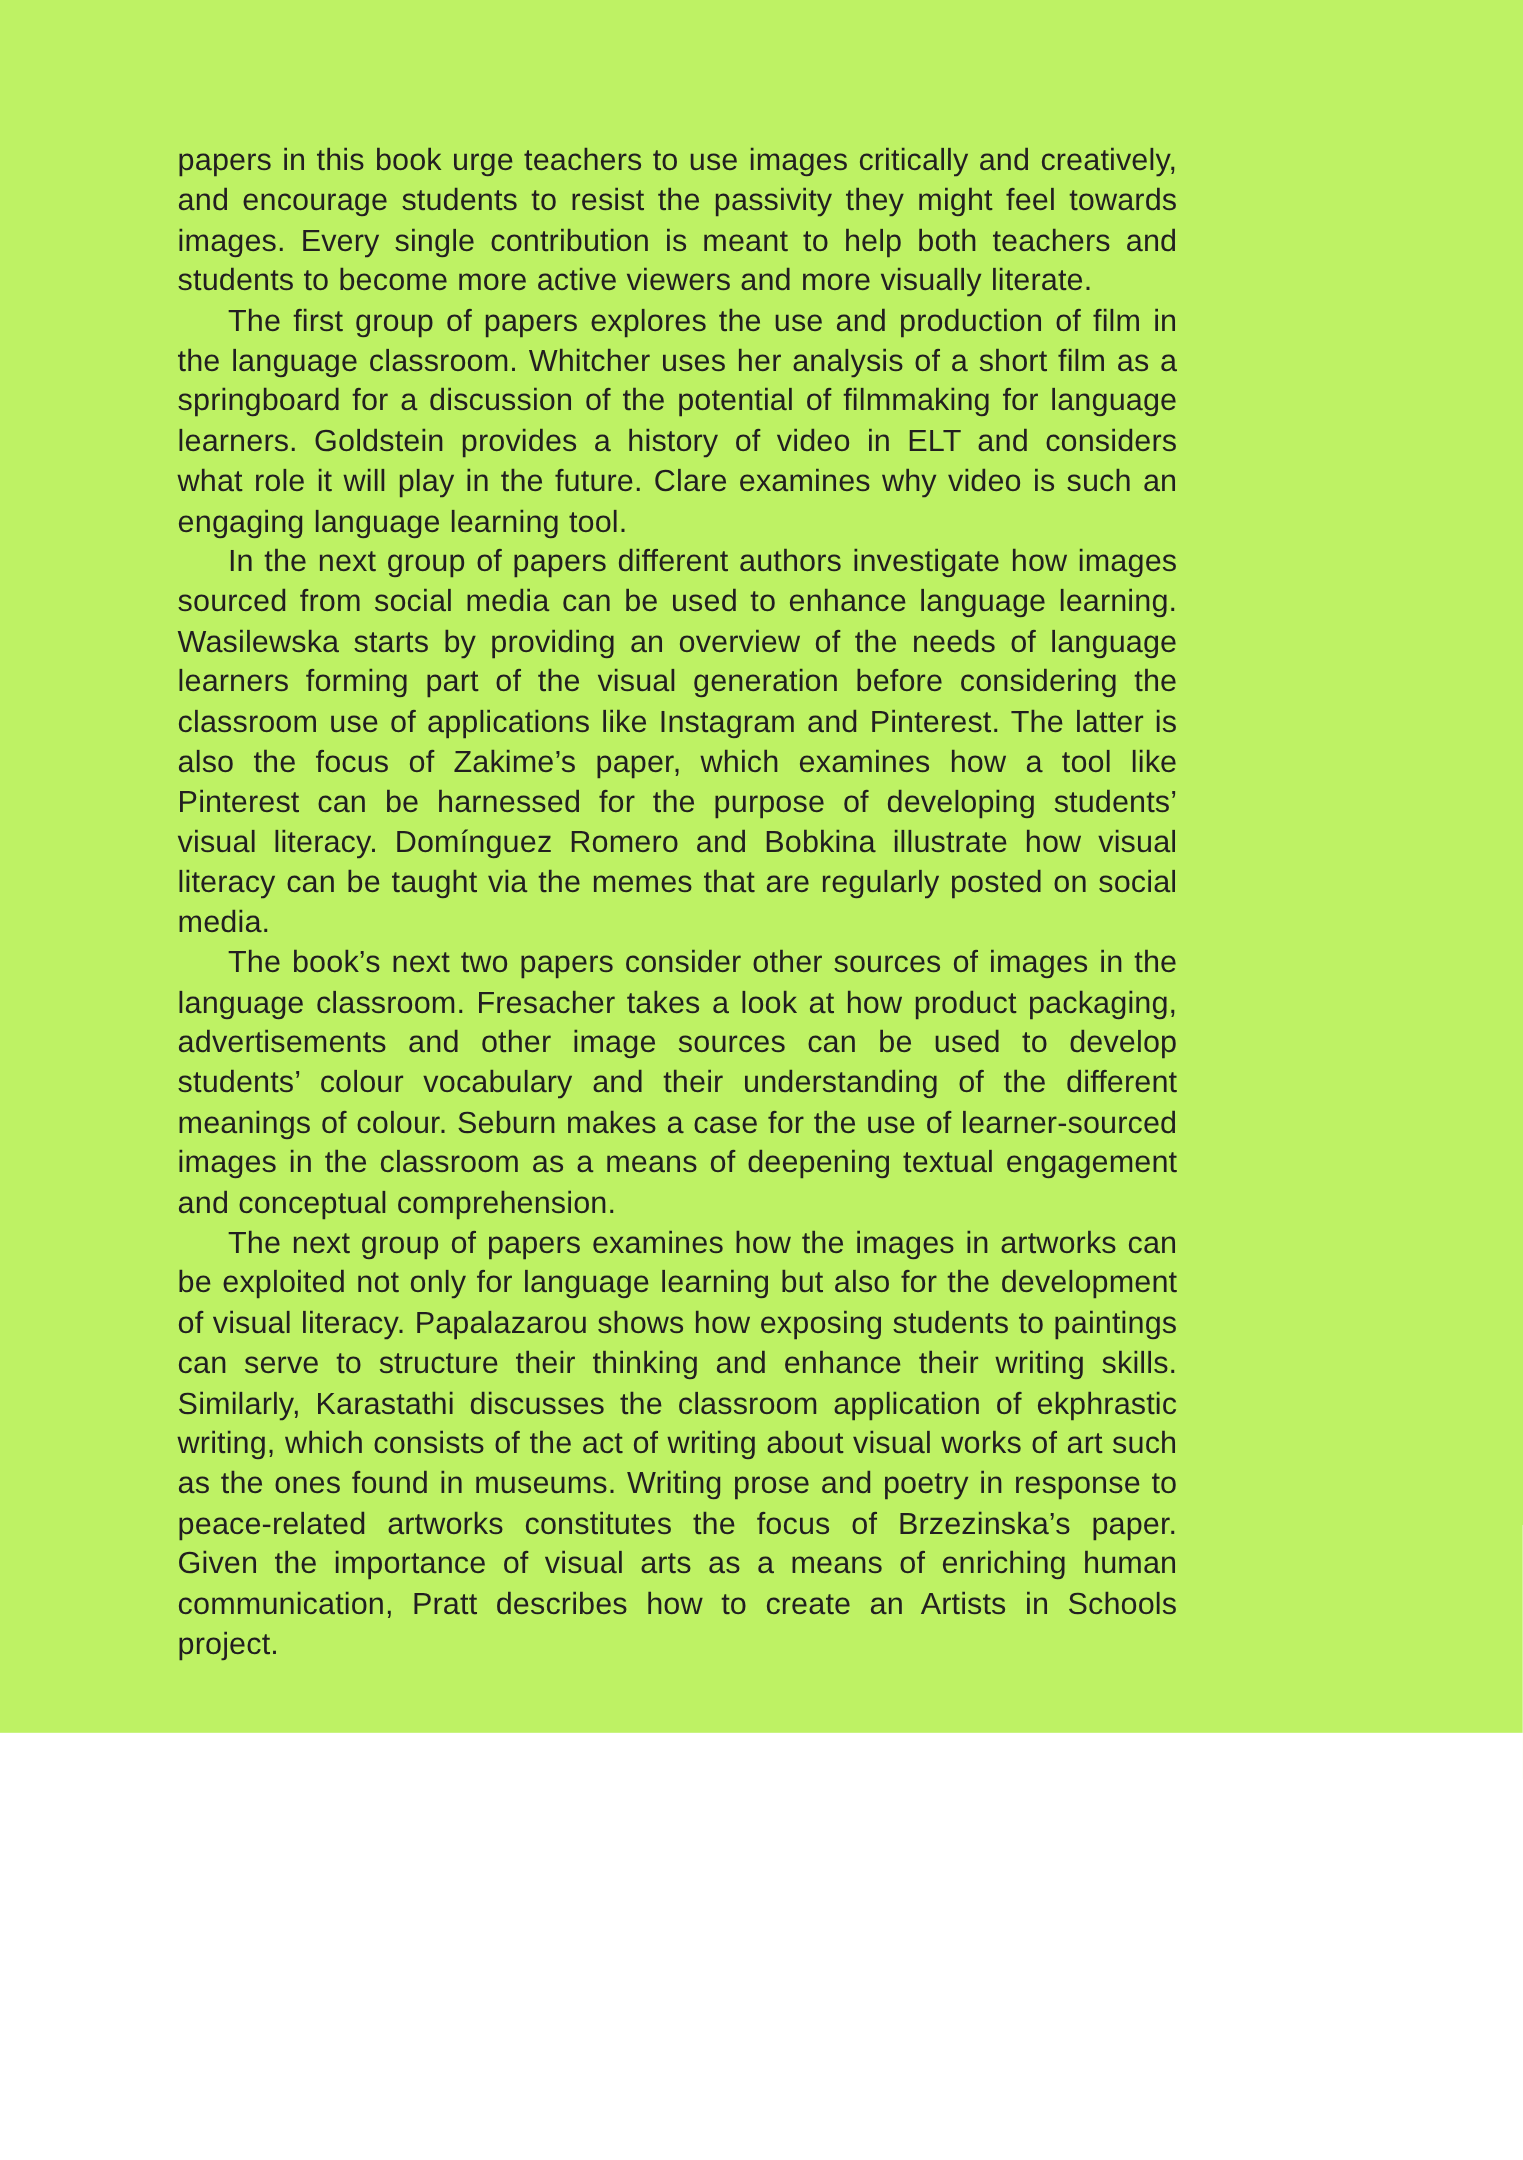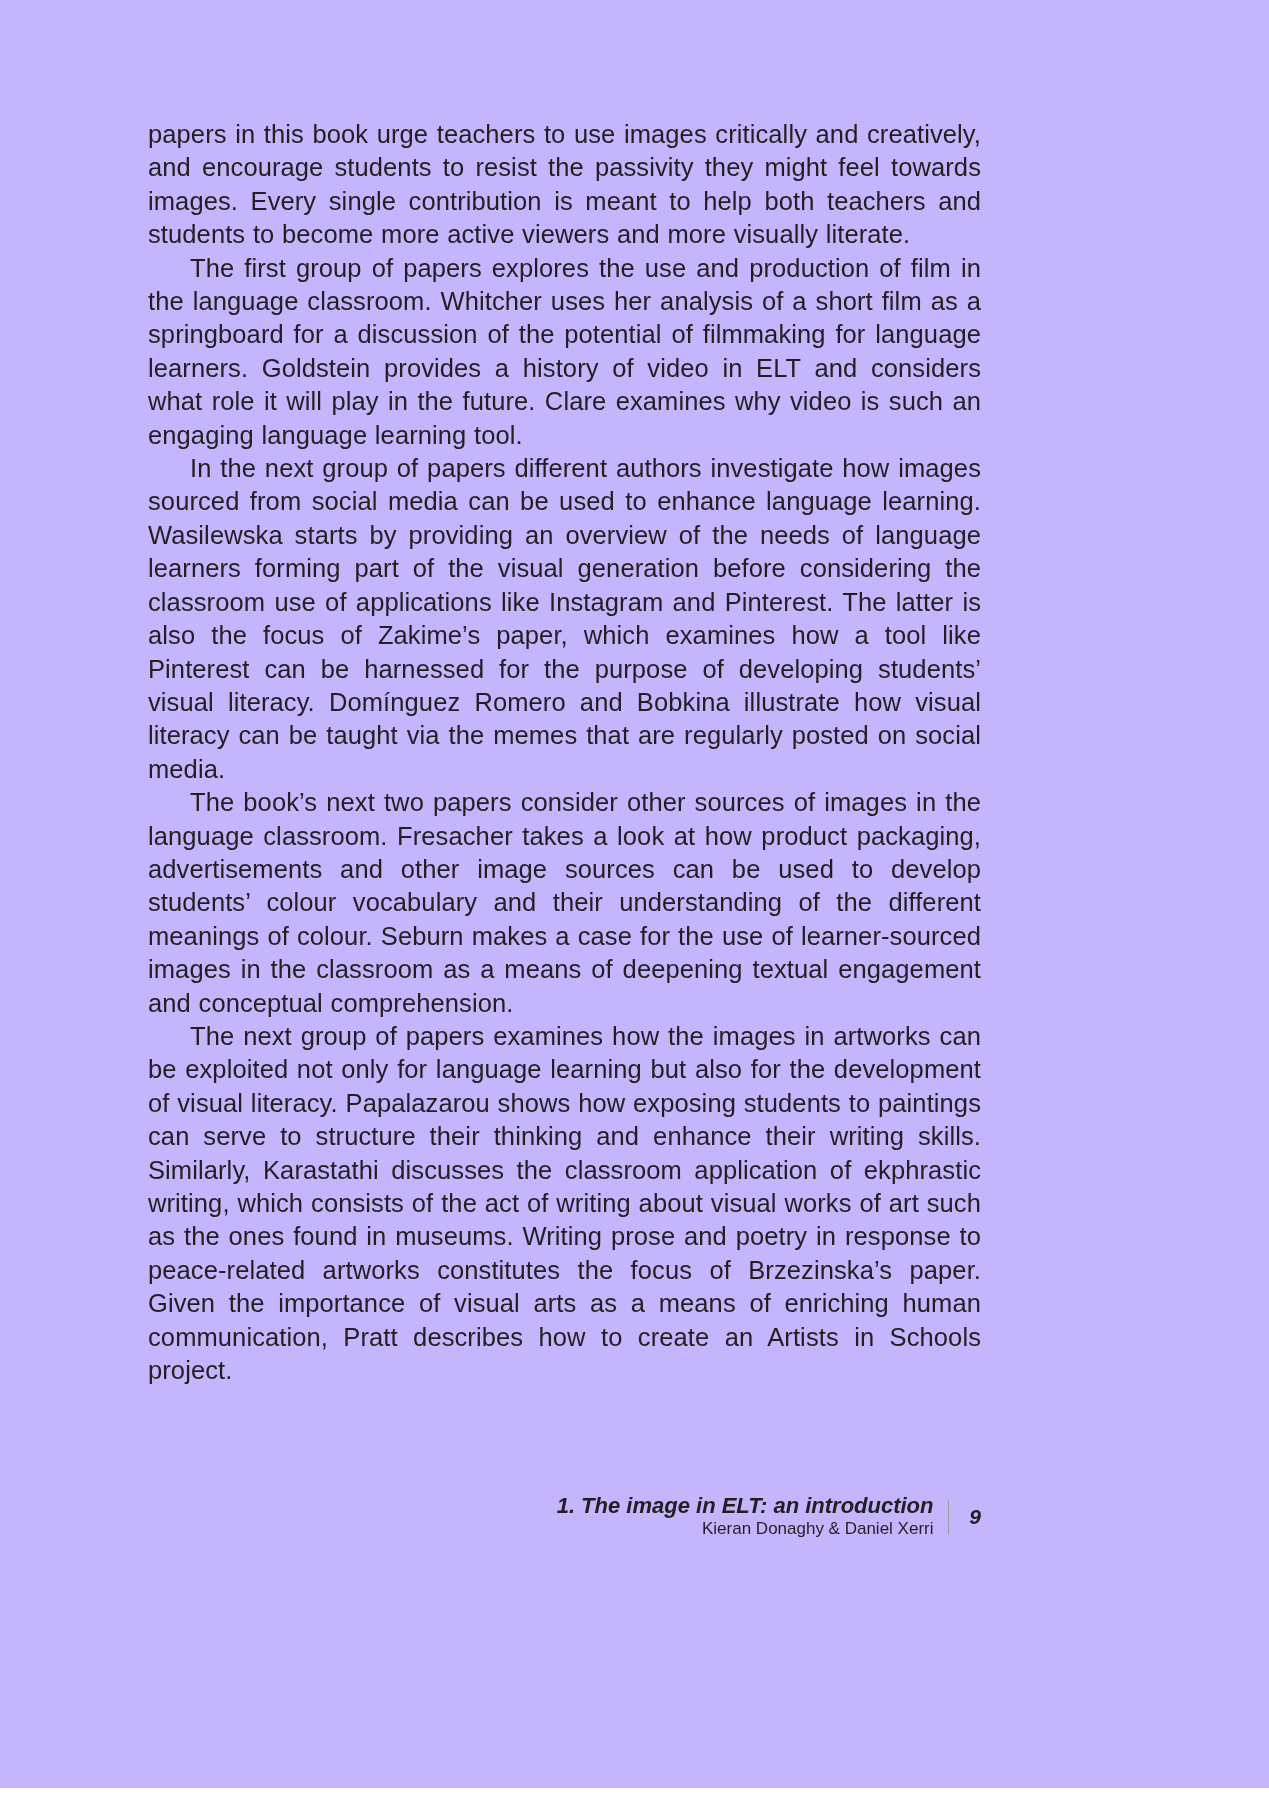--- a/index.html
+++ b/index.html
@@ -12,22 +12,22 @@
     height: 1800px;
     position: relative;
     font-family: "Liberation Sans", sans-serif;
     color: #221f20;
   }
   .page {
     position: absolute;
     left: 0;
     top: 0;
     width: 1269px;
-    height: 1788px;
-    background: #c4b5fd;
+    height: 1444px;
+    background: #bef264;
     overflow: hidden;
   }
   .text-block {
     position: absolute;
     left: 148px;
     top: 118px;
     width: 833px;
   }
   .para {
     margin: 0;

